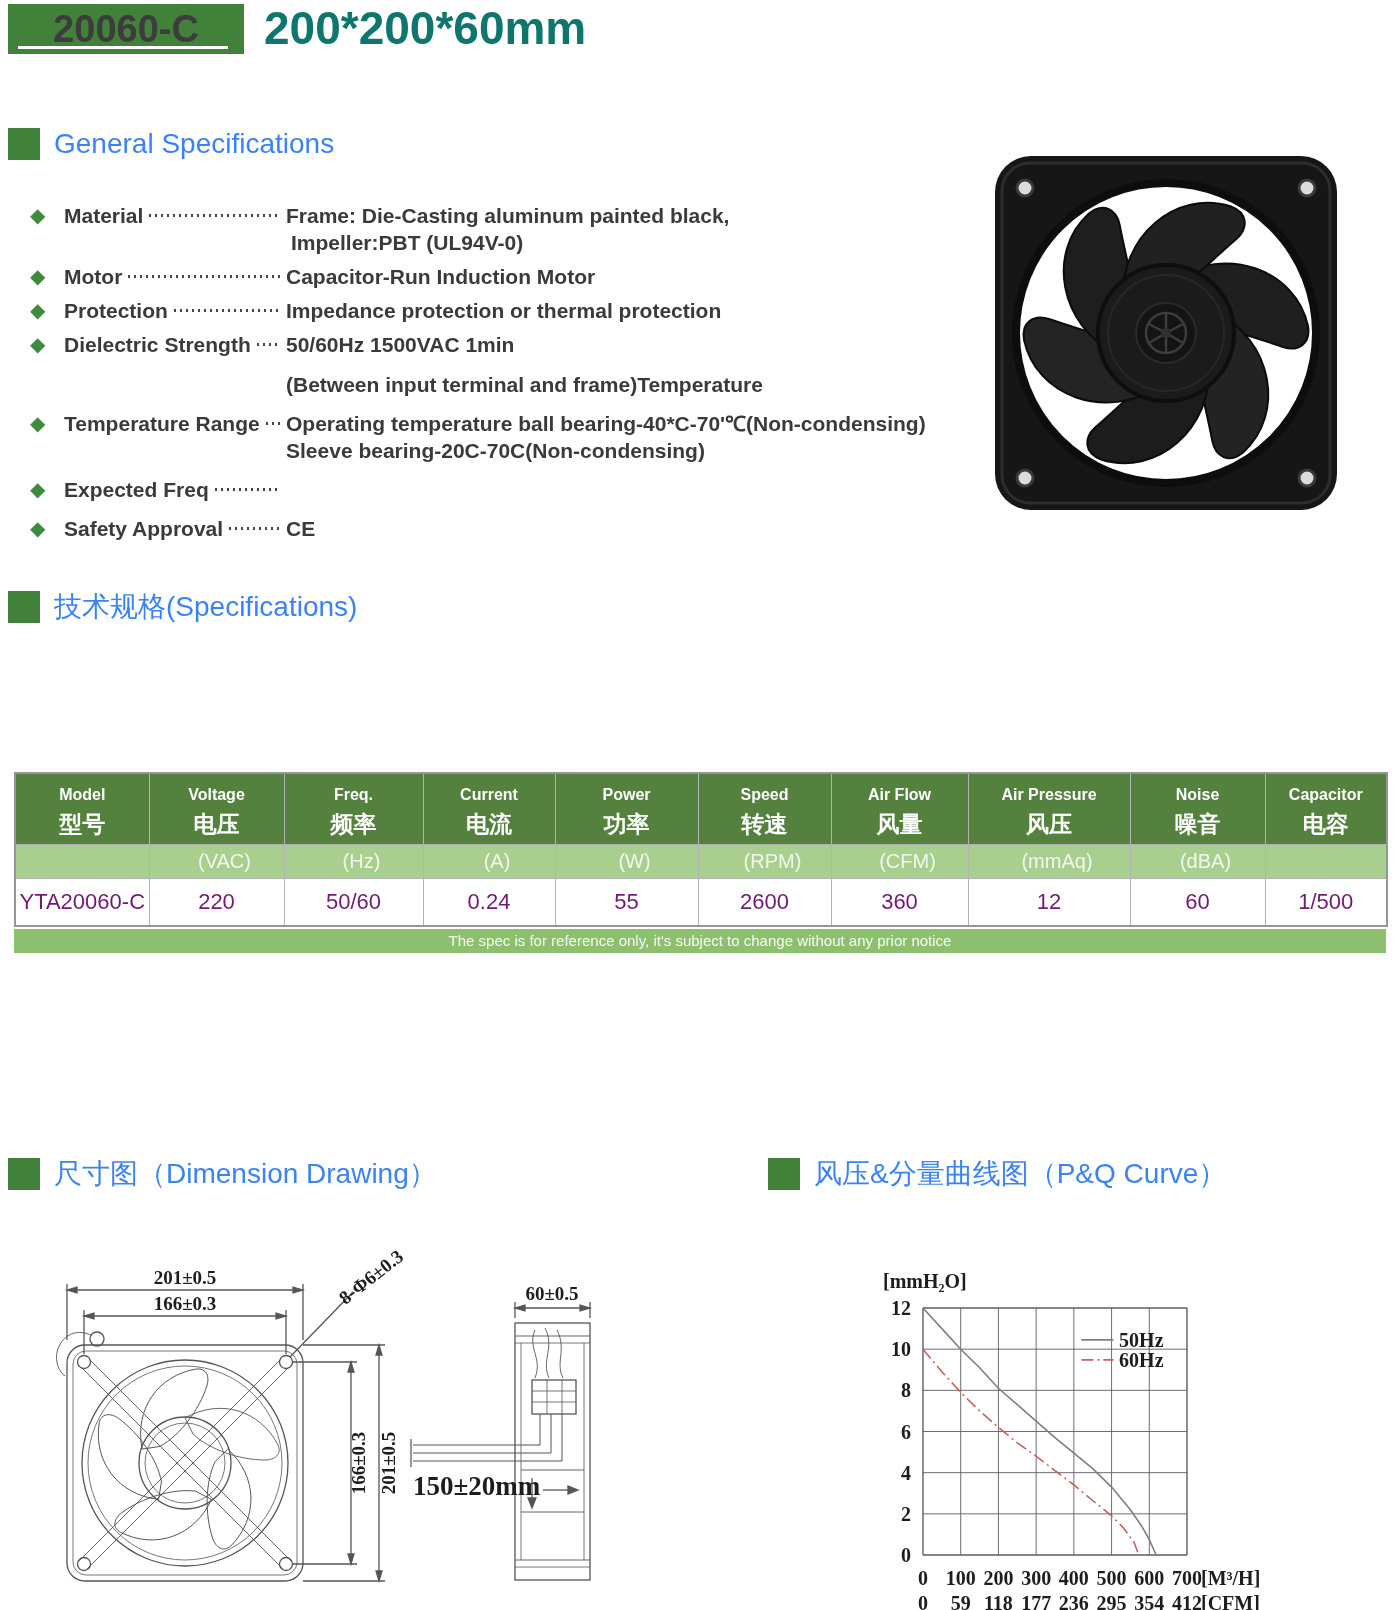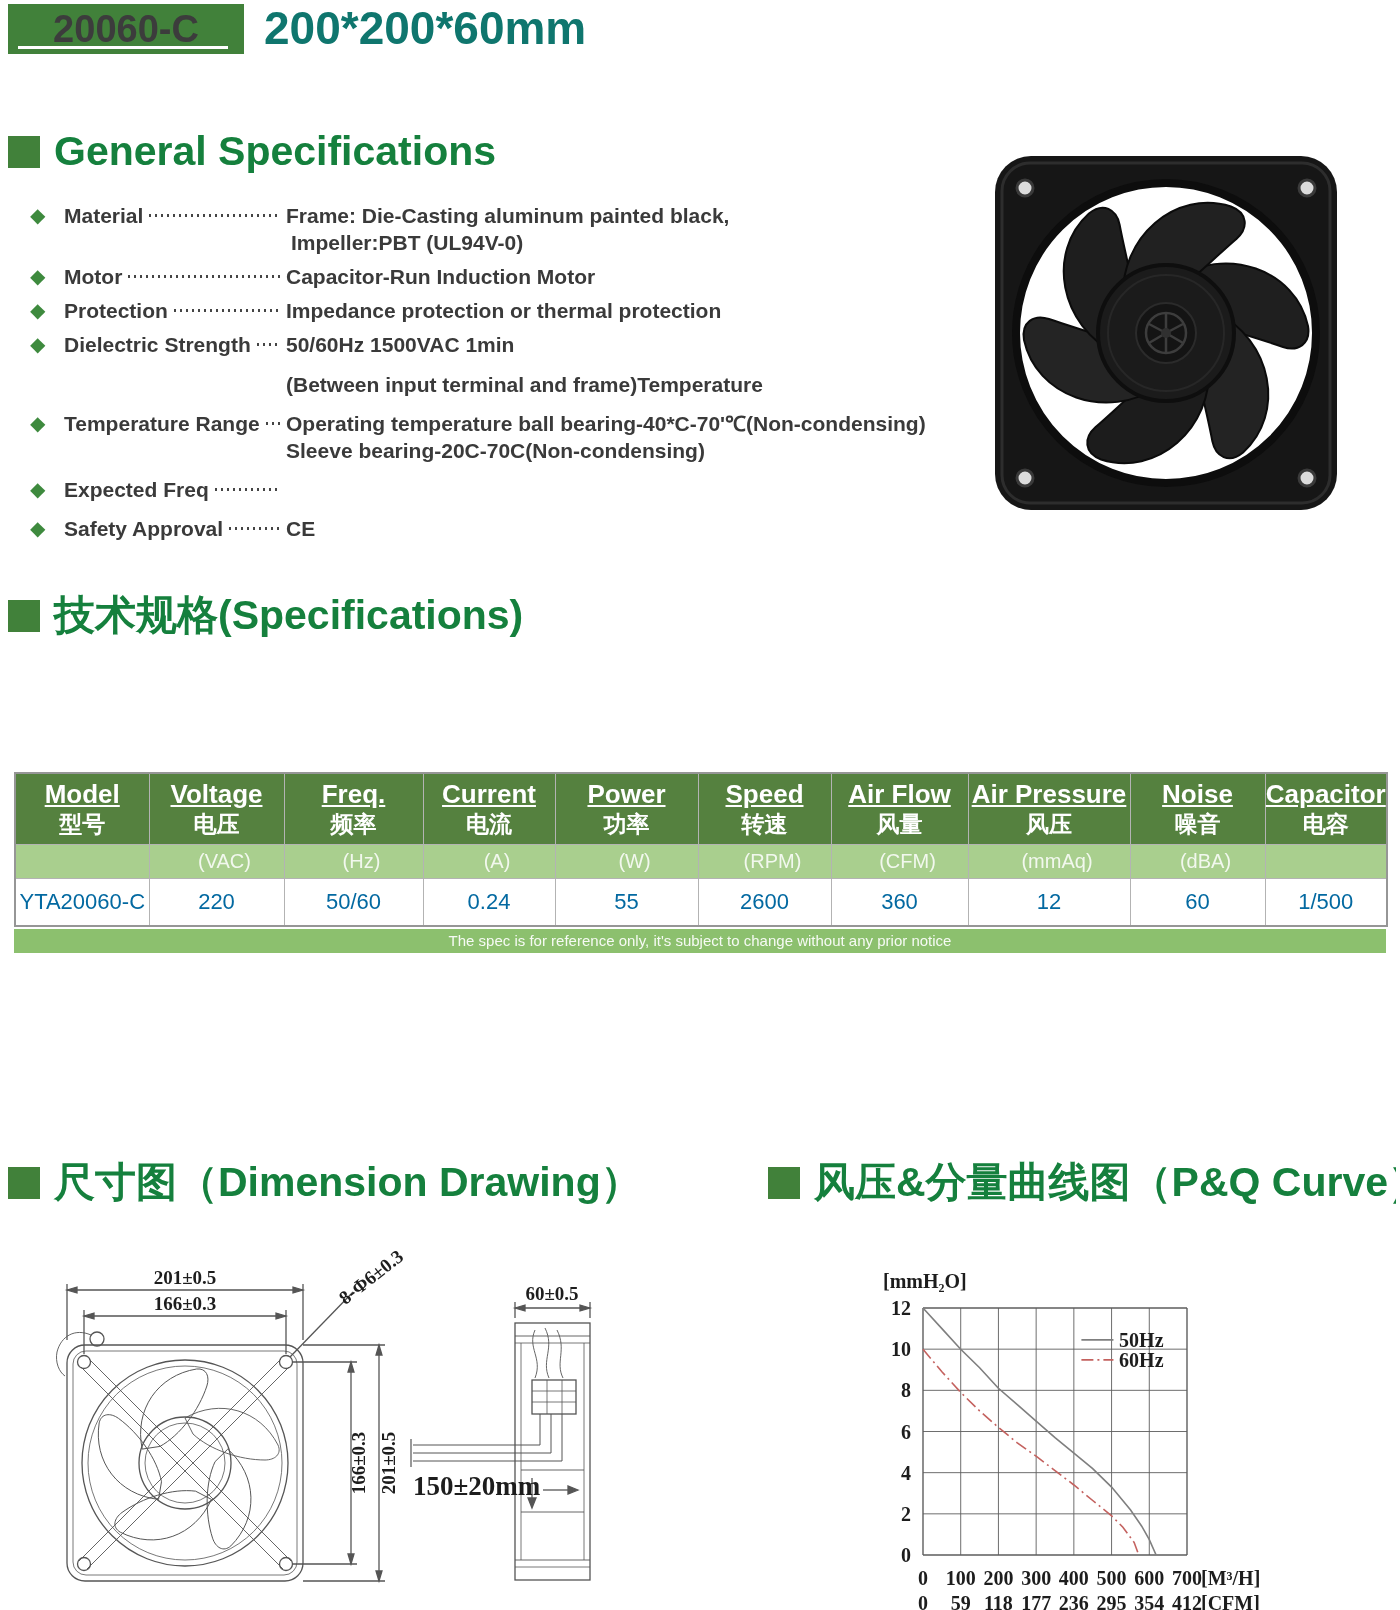--- a/index.html
+++ b/index.html
@@ -6,21 +6,21 @@
   .page{position:relative;width:1396px;height:1610px;background:#fff;overflow:hidden;
         font-family:"Liberation Sans",sans-serif;color:#3c3c3c;}
   
   .model-badge{position:absolute;left:8px;top:4px;width:236px;height:50px;background:#41813a;
 icon    color:#fff;font-size:38px;font-weight:bold;text-align:center;line-height:50px;}
   .model-badge::after{content:'';position:absolute;left:10px;right:16px;bottom:5px;height:3px;background:#fff;}
   .size-text{position:absolute;left:264px;top:0px;font-size:46px;font-weight:bold;color:#0f766e;line-height:56px;}
   
   .sec-head{position:absolute;display:flex;align-items:center;gap:14px;}
   .sq{width:32px;height:32px;background:#41813a;flex:0 0 auto;}
-  .sec-title{font-size:41px;font-weight:bold;color:#15803d;white-space:nowrap;}
+  .sec-title{font-size:28px;font-weight:normal;color:#3b82f6;white-space:nowrap;}
   
   .spec-list{position:absolute;left:30px;top:202px;width:935px;}
   .spec-row{display:flex;align-items:flex-start;margin-bottom:7px;}
   .diamond{width:34px;font-size:20px;color:#3e8a3e;line-height:27px;flex:0 0 auto;}
   .spec-head{width:222px;flex:0 0 auto;display:flex;align-items:stretch;}
   .spec-label{font-size:21px;font-weight:bold;line-height:27px;white-space:nowrap;color:#3a3a3a;}
   .leader{flex:1;min-width:8px;height:5px;align-self:center;margin:0 6px 0 4px;
           background-image:radial-gradient(circle,#454545 1.3px,transparent 1.5px);
           background-size:6px 5px;background-repeat:repeat-x;background-position:left center;}
   .spec-value{flex:1;font-size:21px;font-weight:bold;line-height:27px;color:#3a3a3a;}
@@ -28,24 +28,24 @@
   .vline.indent{padding-left:5px;}
   .vline.gap{margin-top:13px;}
   .mb-lg{margin-bottom:12px;}
   
   .fan-img{position:absolute;left:985px;top:140px;width:362px;height:388px;}
   
   .spec-table-wrap{position:absolute;left:14px;top:772px;width:1372px;}
   table.spec{border-collapse:collapse;width:1372px;table-layout:fixed;border:2px solid #969696;}
   table.spec th,table.spec td{border:1px solid #b3b3b3;padding:0;text-align:center;}
   tr.head th{background:#55813f;height:70px;vertical-align:middle;}
-  .th-en{display:block;color:#fff;font-size:26px;font-weight:bold;line-height:31px;text-decoration:underline;}
+  .th-en{display:block;color:#fff;font-size:16px;font-weight:bold;line-height:31px;}
   .th-cn{display:block;color:#fff;font-size:23px;font-weight:bold;line-height:29px;}
   tr.units td{background:#a9cf8e;height:33px;color:rgba(255,255,255,0.85);font-size:20px;padding-left:16px;}
-  tr.data td{background:#fff;height:46px;color:#0369a1;font-size:22px;font-weight:normal;}
+  tr.data td{background:#fff;height:46px;color:#701a75;font-size:22px;font-weight:normal;}
   .note-bar{margin-top:2px;height:24px;background:#8cc06e;color:rgba(255,255,255,0.92);
             font-size:15px;text-align:center;line-height:24px;}
   
   .dim-svg{position:absolute;left:35px;top:1240px;}
   .pq-svg{position:absolute;left:855px;top:1243px;}
   .cad{font-family:"Liberation Serif",serif;font-weight:bold;fill:#1d1d1d;}
   text.tick{font-family:"Liberation Serif",serif;font-weight:bold;fill:#1d1d1d;font-size:20px;}
 </style>
 </head>
 <body>

